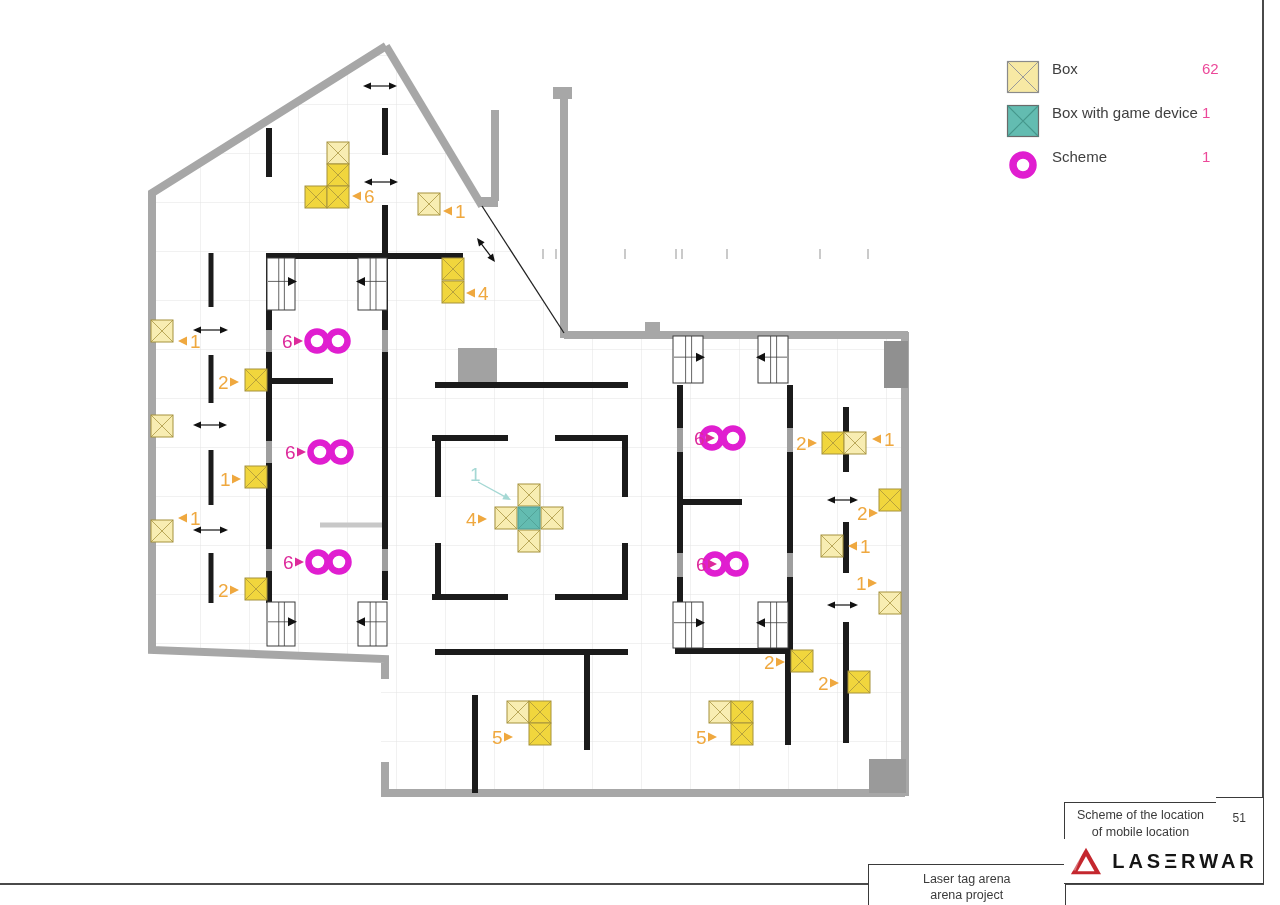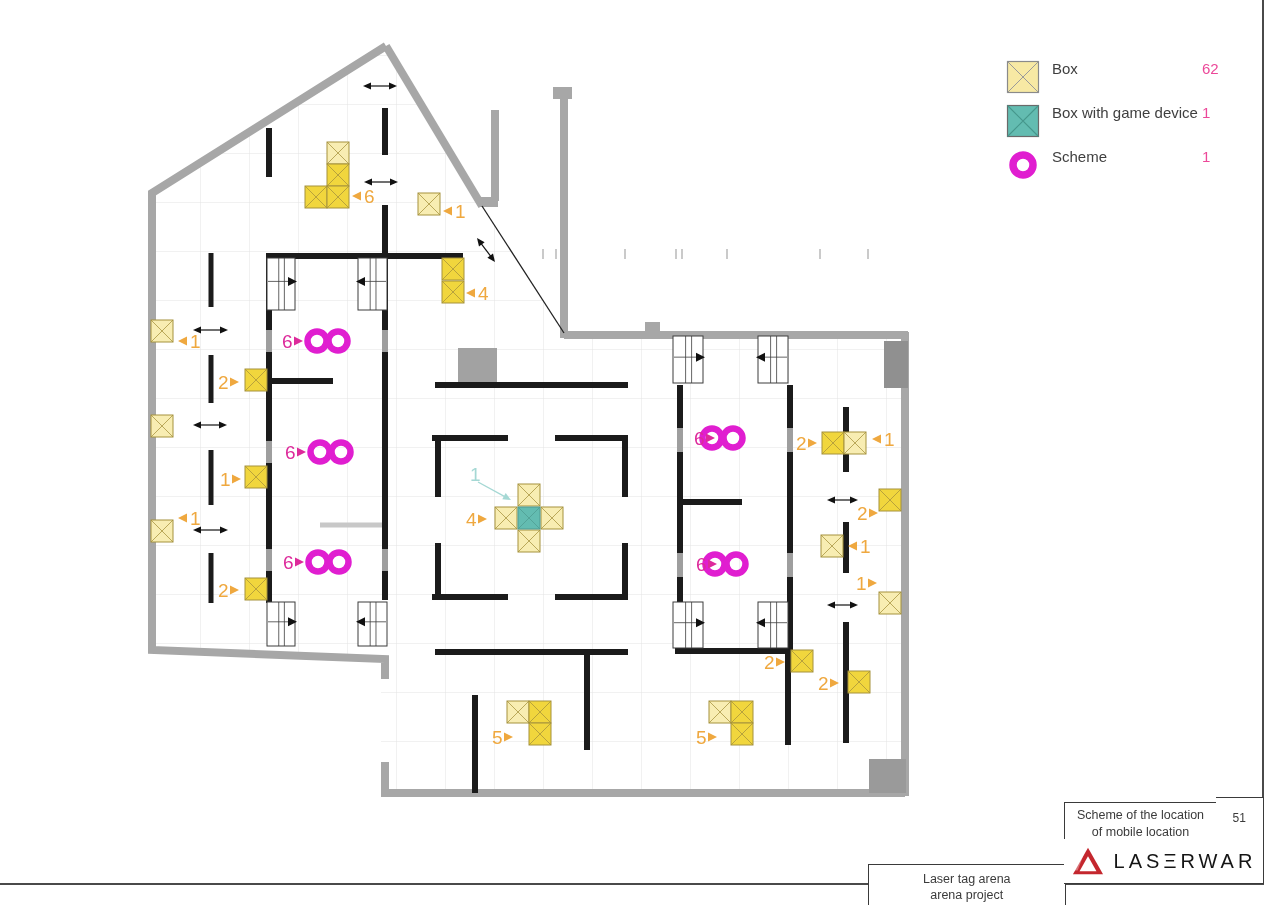--- a/index.html
+++ b/index.html
@@ -17,21 +17,21 @@
   .lg-count{font-size:15px;color:#ec4899;}
   
   .tb{position:absolute;border:1.5px solid #3a3a3a;box-sizing:border-box;
       display:flex;flex-direction:column;align-items:center;justify-content:center;
       font-size:12.5px;line-height:1.3;color:#3b3b3b;text-align:center;background:#fff;}
   #tb-title{left:1064px;top:802px;width:153px;height:43px;}
   #tb-num{left:1215.5px;top:797px;width:48.5px;height:43px;border-left:none;font-size:12px;}
   #tb-proj{left:868px;top:864px;width:197.5px;height:45.5px;}
   #tb-logo{left:1064px;top:838.5px;width:200px;height:45.5px;border-top:none;border-left:none;
            flex-direction:row;gap:9px;}
-  #brand-text{font-size:20px;font-weight:normal;letter-spacing:4px;color:#151515;}
+  #brand-text{font-size:20px;font-weight:bold;letter-spacing:4px;color:#151515;}
 </style>
 </head>
 <body>
 
 <div id="sheet">
 
   <svg id="plan" width="1280" height="905" viewBox="0 0 1280 905">
     <defs>
       <pattern id="grid49" width="49" height="49" x="5" y="7" patternUnits="userSpaceOnUse">
         <path d="M49,0 V49 M0,49 H49" fill="none" stroke="#e3e3e3" stroke-width="1"></path>

